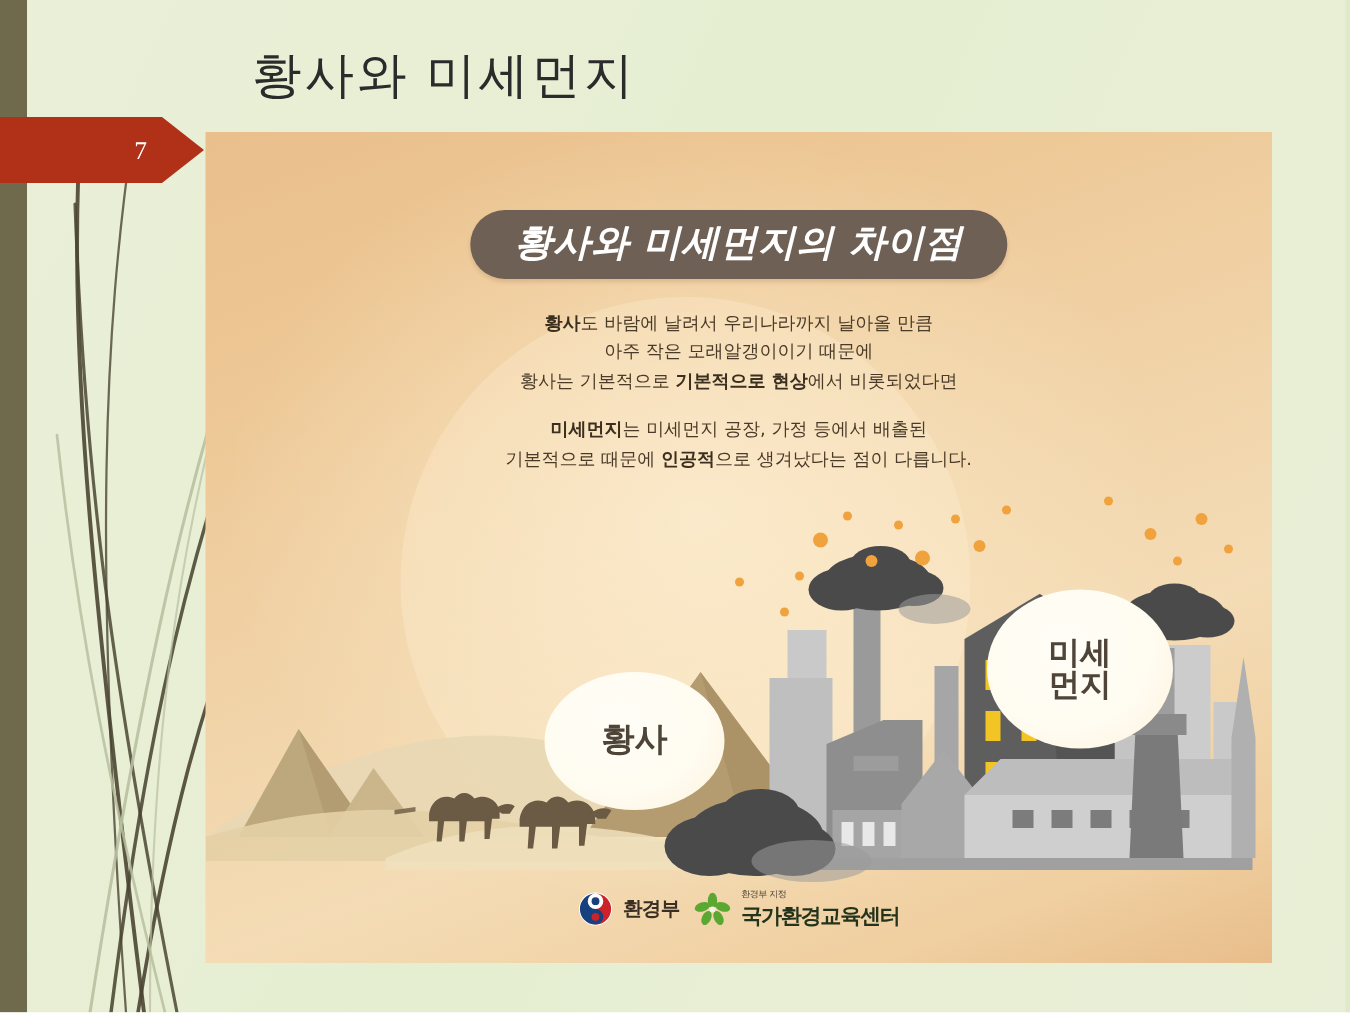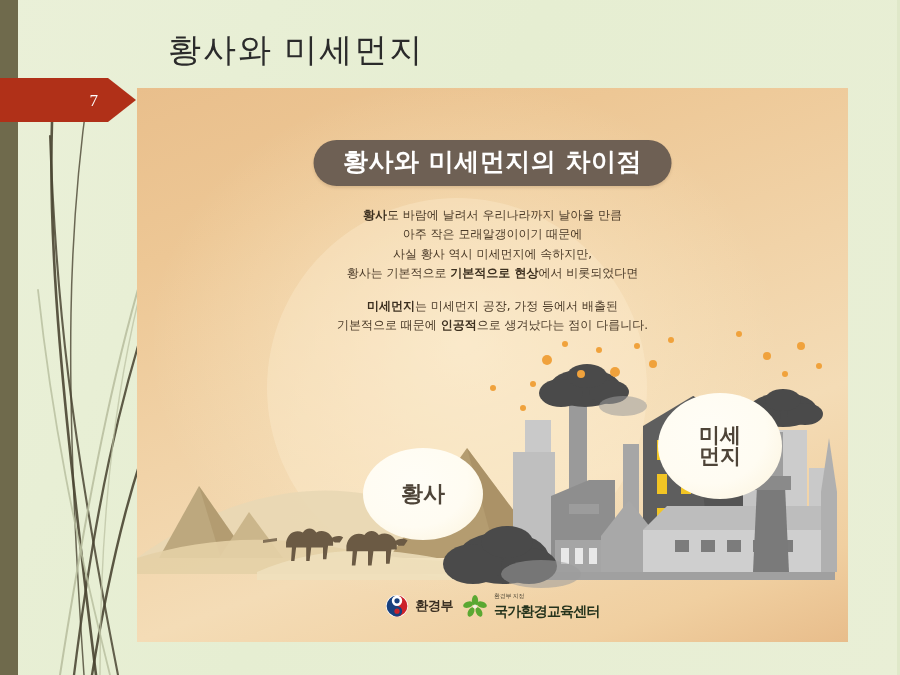--- a/index.html
+++ b/index.html
@@ -102,20 +102,21 @@
     box-shadow: 0 2px 3px rgba(110,80,50,0.18);
   }
   .banner-text {
     color: #ffffff;
     font-size: 25px;
     font-weight: bold;
     letter-spacing: 0.5px;
     line-height: 1.1;
     white-space: nowrap;
     font-family: "DejaVu Sans", "Liberation Sans", sans-serif;
+    font-style: italic;
   }
 
   
   .body-copy {
     position: absolute;
     left: 0; right: 0;
     top: 118px;
     text-align: center;
     color: #4a3a28;
     font-size: 12px;
@@ -377,21 +378,20 @@
 
     <div class="banner">
       <div class="banner-text">황사와 미세먼지의 차이점</div>
     </div>
 
     <div class="body-copy">
       <p>
         <b>황사</b><span>도 바람에 날려서 우리나라까지 날아올 만큼</span>
       </p>
       <p>아주 작은 모래알갱이이기 때문에</p>
-      <p>사실 황사 역시 미세먼지에 속하지만,</p>
       <p>
         <span>황사는 기본적으로 </span><b>기본적으로 현상</b><span>에서 비롯되었다면</span>
       </p>
       <div class="para-gap"></div>
       <p>
         <b>미세먼지</b><span>는 미세먼지 공장, 가정 등에서 배출된</span>
       </p>
       <p>
         <span>기본적으로 때문에 </span><b>인공적</b><span>으로 생겨났다는 점이 다릅니다.</span>
       </p>

